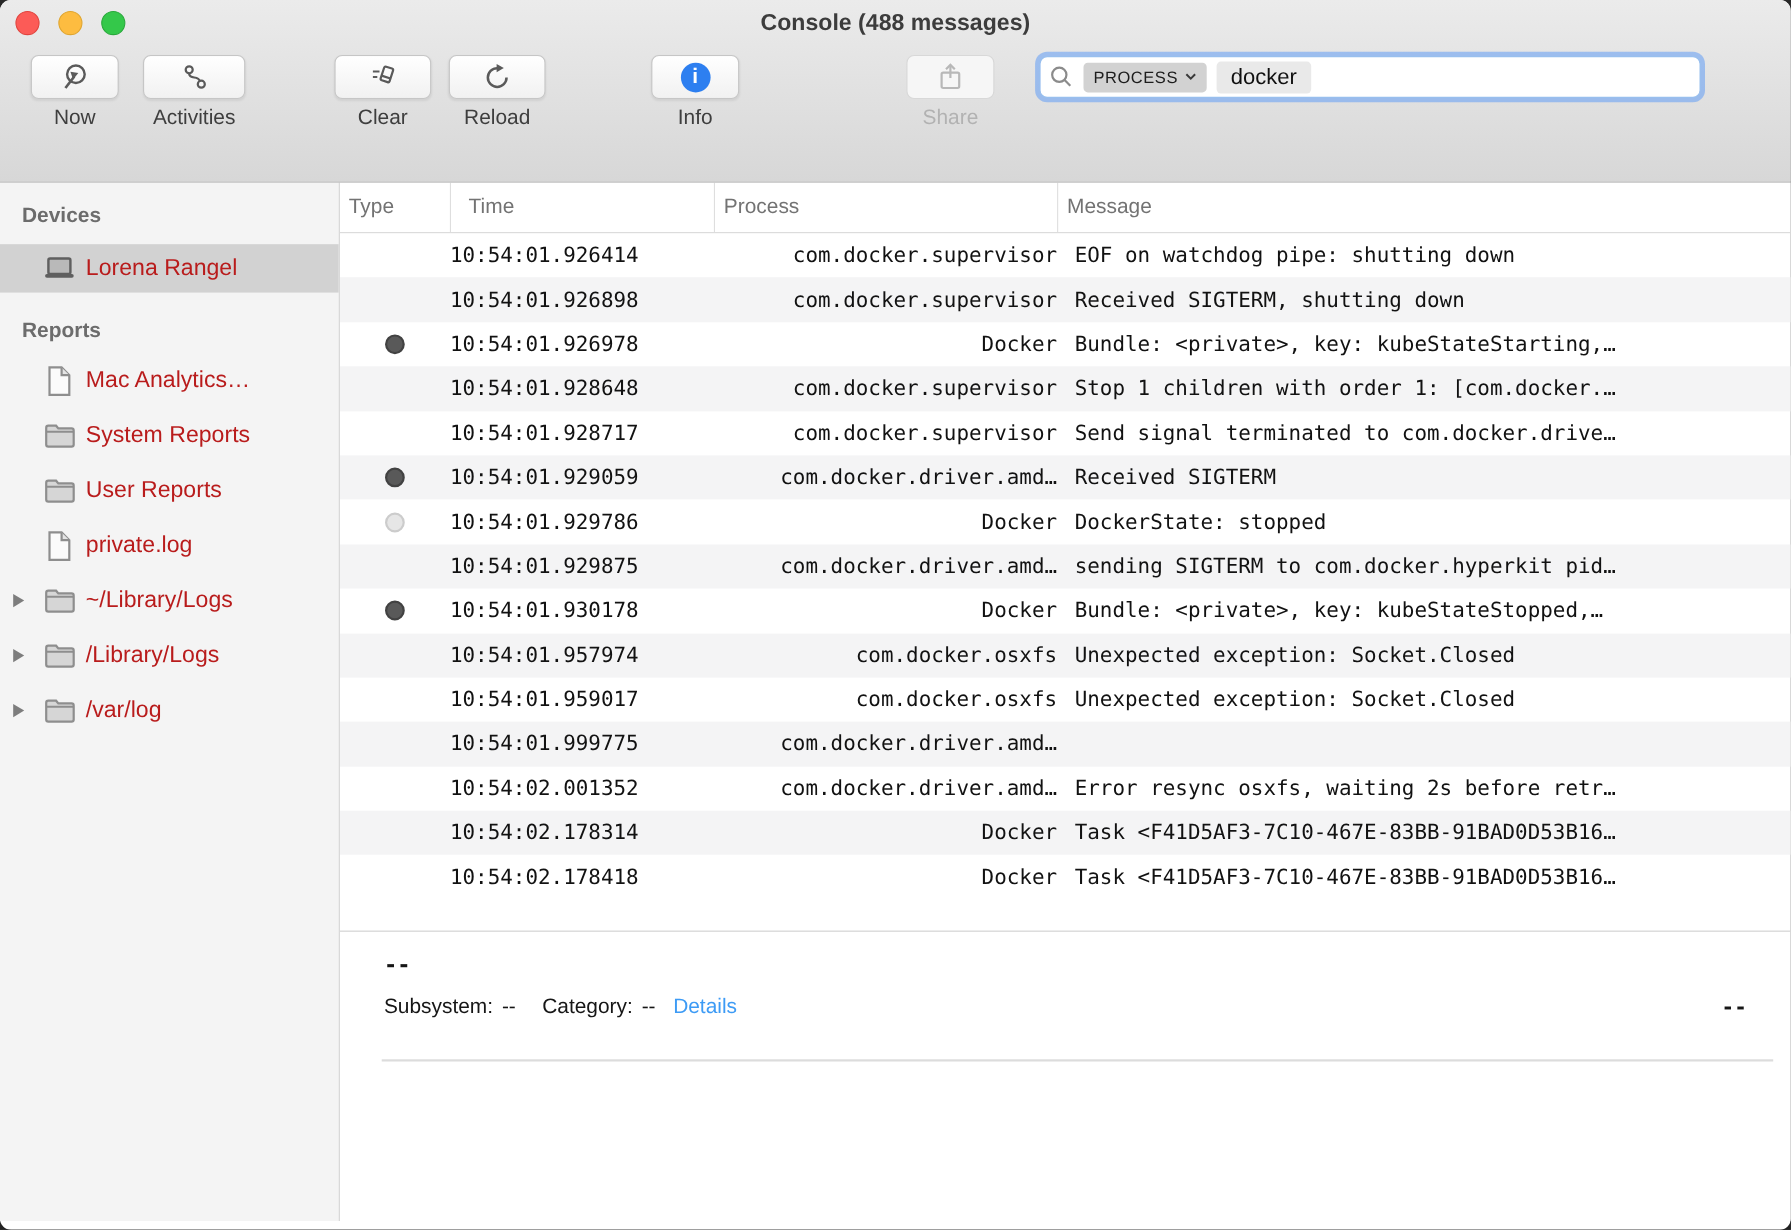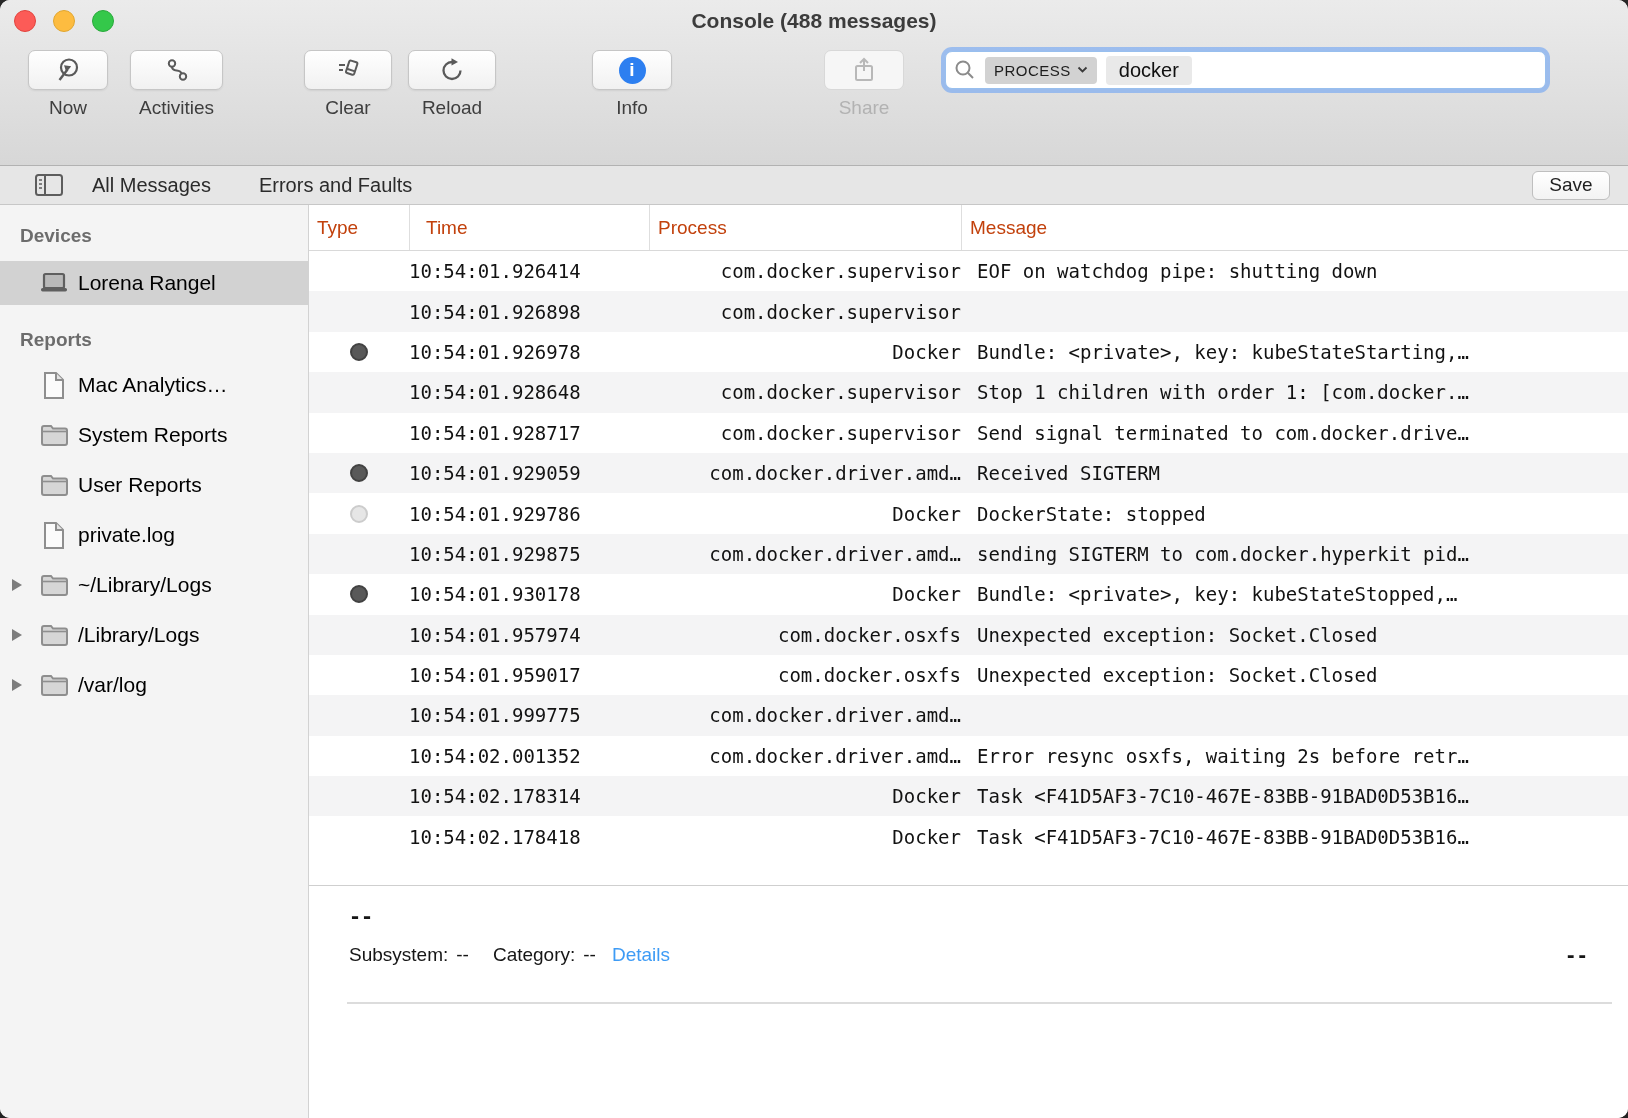--- a/index.html
+++ b/index.html
@@ -59,25 +59,25 @@
                  height:26px; line-height:26px; margin-top:22px; }
   .side-section:first-child .side-header { margin-top:18px; }
   .side-item { display:flex; align-items:center; height:50px; padding-left:12px; }
   .sec-0 .side-items { margin-top:12px; } .sec-0 .side-item { height:44px; }
   .sec-1 .side-items { margin-top:7px; }
   .side-item.selected { background:#d2d2d2; }
   .disclosure { width:22px; display:flex; align-items:center; }
   .disclosure .tri { width:0; height:0; border-left:10px solid #7d7d7d;
                      border-top:6px solid transparent; border-bottom:6px solid transparent; }
   .side-icon { width:40px; display:flex; justify-content:center; align-items:center; }
-  .side-label { font-size:21px; color:#000000; margin-left:4px; white-space:nowrap; }
+  .side-label { font-size:21px; color:#b91c1c; margin-left:4px; white-space:nowrap; }
 
   .main { flex:1; background:#fff; display:flex; flex-direction:column; overflow:hidden; }
   .thead { height:46px; border-bottom:1px solid #d9d9d9; display:flex; align-items:flex-end;
-           font-size:19px; color:#c2410c; flex-shrink:0; }
+           font-size:19px; color:#737373; flex-shrink:0; }
   .h-type { width:100px; padding-left:8px; height:100%; display:flex; align-items:center; }
   .h-time { width:240px; padding-left:16px; height:100%; display:flex; align-items:center; border-left:1px solid #dedede; }
   .h-process { width:312px; padding-left:8px; height:100%; display:flex; align-items:center; border-left:1px solid #dedede; }
   .h-message { flex:1; padding-left:8px; height:100%; display:flex; align-items:center; border-left:1px solid #dedede; }
 
   .log-row { display:flex; align-items:center; height:40.4px; flex-shrink:0;
              font-family:"DejaVu Sans Mono", monospace; font-size:19px; color:#121212; }
   .log-row:nth-child(even) { background:#f4f4f5; }
   .c-type { width:100px; display:flex; justify-content:center; }
   .dot { width:18px; height:18px; border-radius:50%; }
@@ -186,34 +186,20 @@
         <span>
           <svg width="11" height="8" viewBox="0 0 11 8">
             <path d="M1.5 1.5 L5.5 5.5 L9.5 1.5" fill="none" stroke="#3a3a3a" stroke-width="1.8"></path>
           </svg>
         </span>
       </span>
       <span class="pill-value">docker</span>
     </div>
   </div>
 
-  <div class="filterbar">
-    <span class="toggle-icon">
-      <svg width="30" height="24" viewBox="0 0 30 24">
-        <rect x="2" y="2" width="26" height="20" rx="2.5" fill="none" stroke="#5d5d5d" stroke-width="2"></rect>
-        <line x1="11" y1="2" x2="11" y2="22" stroke="#5d5d5d" stroke-width="2"></line>
-        <line x1="5" y1="7" x2="8" y2="7" stroke="#5d5d5d" stroke-width="1.6"></line>
-        <line x1="5" y1="11" x2="8" y2="11" stroke="#5d5d5d" stroke-width="1.6"></line>
-        <line x1="5" y1="15" x2="8" y2="15" stroke="#5d5d5d" stroke-width="1.6"></line>
-      </svg>
-    </span>
-    <span class="ftab">All Messages</span>
-    <span class="ftab second">Errors and Faults</span>
-    <div class="save-btn">Save</div>
-  </div>
 
   <div class="body-row">
     <div class="sidebar">
       <div>
   <div class="side-section sec-0">
     <div class="side-header">Devices</div>
     <div class="side-items">
   <div class="side-item selected">
     <span class="disclosure" style="visibility: hidden;">
                   <span class="tri"></span>
@@ -339,20 +325,21 @@
     <div class="c-type"></div>
     <div class="c-time">10:54:01.926414</div>
     <div class="c-process">com.docker.supervisor</div>
     <div class="c-message">EOF on watchdog pipe: shutting down</div>
   </div>
 
   <div class="log-row">
     <div class="c-type"></div>
     <div class="c-time">10:54:01.926898</div>
     <div class="c-process">com.docker.supervisor</div>
+    <div class="c-message">Received SIGTERM, shutting down</div>
   </div>
 
   <div class="log-row">
     <div class="c-type">
               <span class="dot dark"></span>
             </div>
     <div class="c-time">10:54:01.926978</div>
     <div class="c-process">Docker</div>
     <div class="c-message">Bundle: &lt;private&gt;, key: kubeStateStarting,…</div>
   </div>

